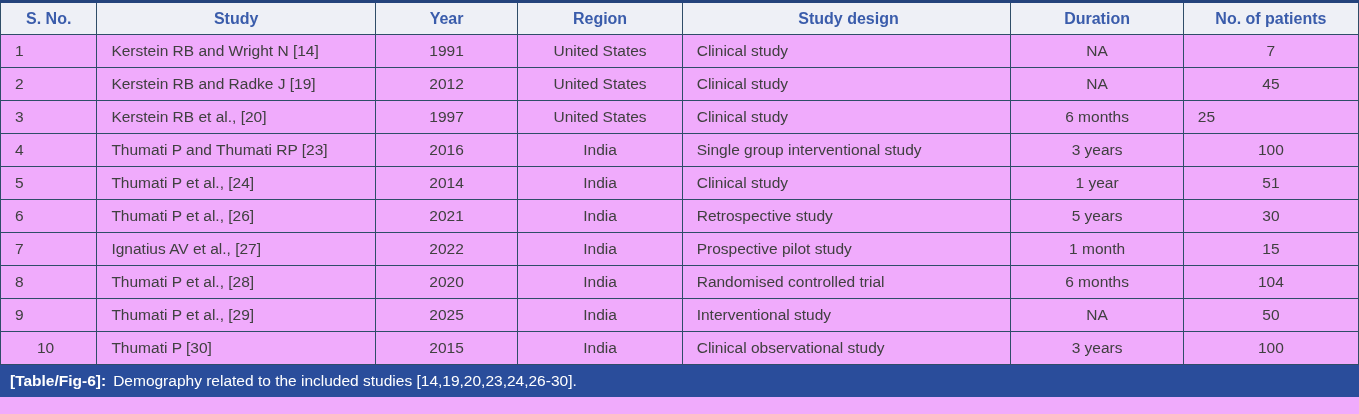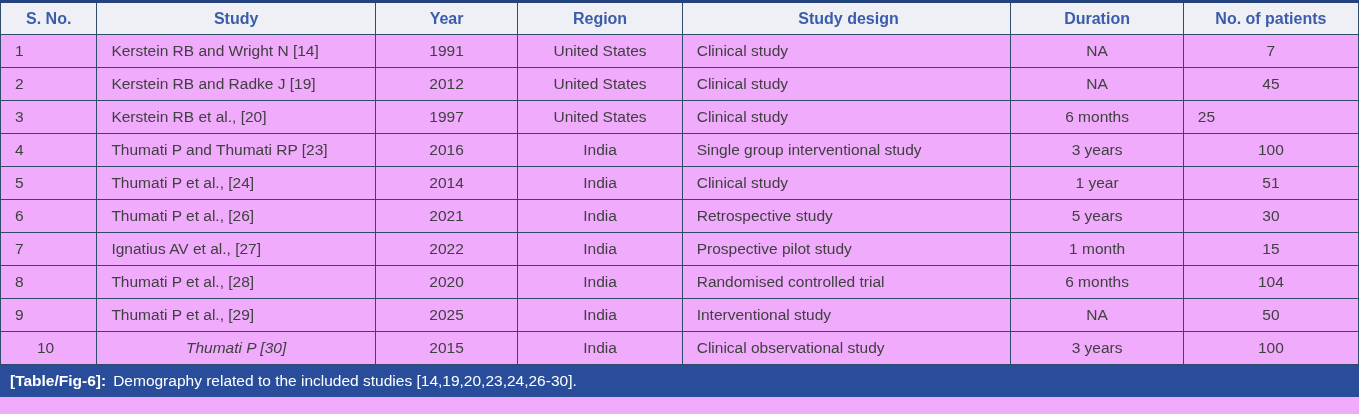--- a/index.html
+++ b/index.html
@@ -156,21 +156,21 @@
           <td style="text-align: left;">9</td>
           <td style="text-align: left;">Thumati P et al., [29]</td>
           <td style="text-align: center;">2025</td>
           <td style="text-align: center;">India</td>
           <td style="text-align: left;">Interventional study</td>
           <td style="text-align: center;">NA</td>
           <td style="text-align: center;">50</td>
         </tr>
         <tr>
           <td style="text-align: left; padding-left: 36px;">10</td>
-          <td style="text-align: center; font-style: italic;">Thumati P [30]</td>
+          <td style="text-align: left;">Thumati P [30]</td>
           <td style="text-align: center;">2015</td>
           <td style="text-align: center;">India</td>
           <td style="text-align: left;">Clinical observational study</td>
           <td style="text-align: center;">3 years</td>
           <td style="text-align: center;">100</td>
         </tr>
       </tbody>
   </table>
 
   <div class="caption-bar">

